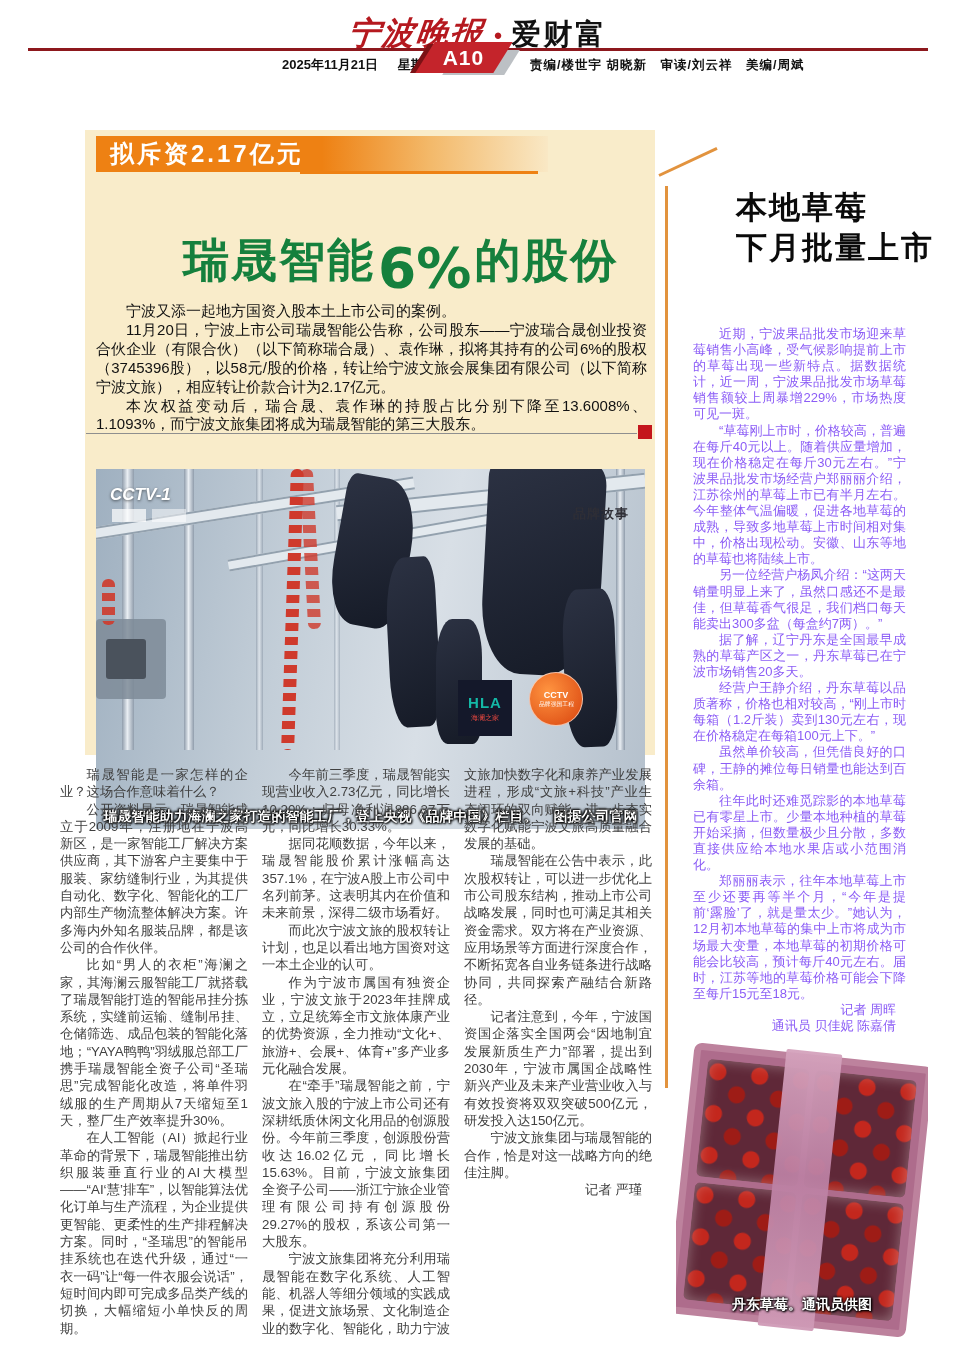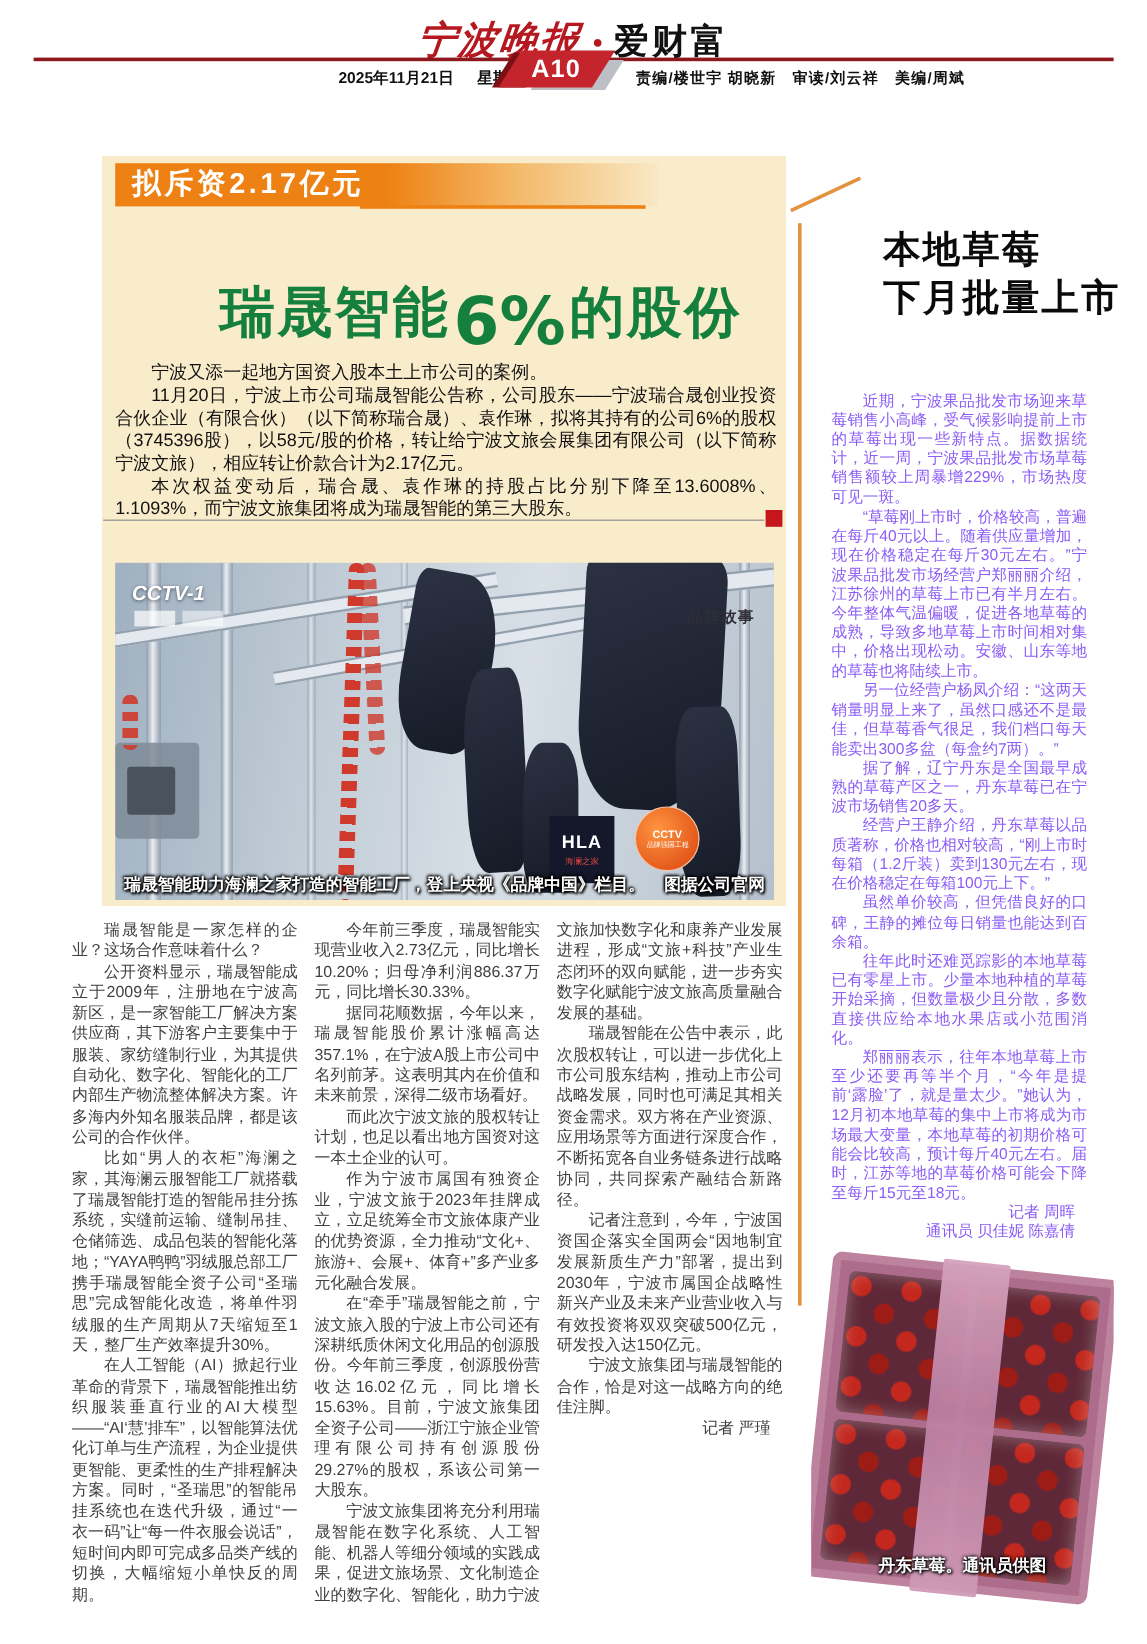--- a/index.html
+++ b/index.html
@@ -34,37 +34,37 @@
   .hl2{position:absolute;left:183px;top:230px;font-size:46px;font-weight:bold;color:#15803d;letter-spacing:2px;
        display:flex;align-items:flex-end;}
   .hl2 .pct{font-family:"DejaVu Sans",sans-serif;font-size:55px;line-height:48px;letter-spacing:0;margin:0 3px;}
   .lead{position:absolute;left:96px;top:302px;width:551px;font-size:15px;line-height:18.9px;
         text-align:justify;color:#111;}
   .lead p{margin:0;text-indent:2em;}
   .divider{position:absolute;left:86px;top:433px;width:551px;height:1px;background:#8f8f8f;}
   .red-sq{position:absolute;left:638px;top:425px;width:14px;height:14px;background:#c4161c;}
 
   
-  .factory{position:absolute;left:96px;top:469px;width:549px;height:281px;overflow:hidden;
+  .factory{position:absolute;left:96px;top:469px;width:549px;height:360px;overflow:hidden;
            background:linear-gradient(100deg,#9fb0c0 0%,#c3ced8 35%,#d8dfe6 60%,#b4c0cc 100%);}
   .beam{position:absolute;background:linear-gradient(90deg,#8f9cab,#e9eef3 45%,#8f9cab);}
   .rail{position:absolute;background:#e3e9ee;border-top:2px solid #93a1ae;border-bottom:2px solid #93a1ae;}
   .machine{position:absolute;background:#7e8b98;border-radius:4px;opacity:.85;}
   .machine-dark{position:absolute;background:#4a525c;border-radius:3px;}
   .chain{position:absolute;width:13px;border-radius:6px;
          background-image:repeating-linear-gradient(180deg,#cf3a2c 0 8px,rgba(0,0,0,0) 8px 14px);}
   .g{position:absolute;background:linear-gradient(155deg,#2c3243,#151a26);}
   .tvlogo{position:absolute;left:14px;top:16px;color:#fff;font-weight:bold;font-style:italic;
           font-size:17px;text-shadow:0 1px 3px rgba(0,0,0,.55);}
   .tvboxes{position:absolute;left:16px;top:40px;width:34px;height:13px;background:rgba(255,255,255,.7);
            box-shadow:40px 0 0 rgba(255,255,255,.5);}
   .corner-label{position:absolute;right:16px;top:12px;color:#2e2e36;font-size:13px;font-weight:bold;letter-spacing:1px;margin-top:24px;}
   .hla{position:absolute;left:362px;top:211px;width:54px;height:56px;background:#14182a;
        display:flex;flex-direction:column;align-items:center;justify-content:center;gap:2px;}
-  .hla .t{color:#ffffff;font-weight:bold;font-size:15px;letter-spacing:1px;}
+  .hla .t{color:#14b8a6;font-weight:bold;font-size:15px;letter-spacing:1px;}
   .hla .s{color:#e8473f;font-size:7px;}
   .cbadge{position:absolute;left:432px;top:203px;width:56px;height:60px;}
   .cbadge .circ{width:52px;height:52px;border-radius:50%;margin:0 auto;
         background:radial-gradient(circle at 35% 35%,#ff9440,#e2571a 75%);
         border:1px solid rgba(255,255,255,.6);display:flex;flex-direction:column;
         align-items:center;justify-content:center;color:#fff;}
   .cbadge .l1{font-size:9px;font-weight:bold;}
   .cbadge .l2{font-size:6.5px;transform:scale(.9);white-space:nowrap;}
   .photo-cap{position:absolute;left:0;right:0;bottom:3px;text-align:center;color:#fff;
              font-size:14px;font-weight:bold;

